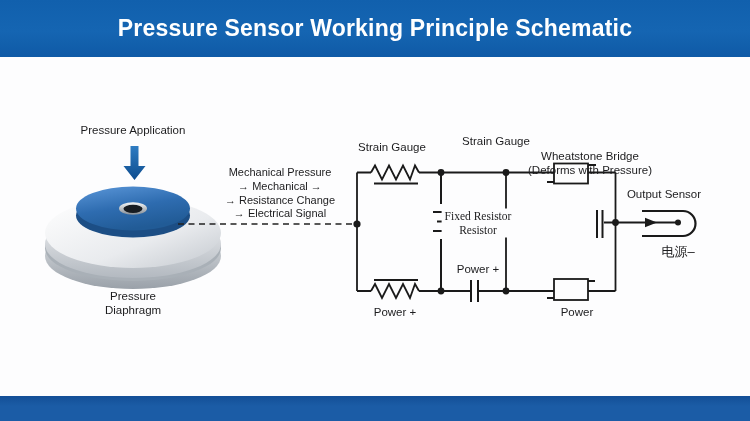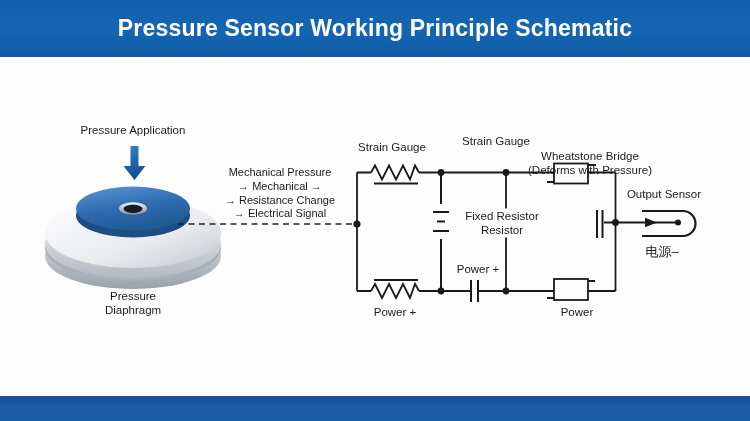--- a/index.html
+++ b/index.html
@@ -22,21 +22,21 @@
     background:linear-gradient(180deg,#134f97 0%,var(--footer-bg,#1b5ca6) 40%);
   }
   svg.art{position:absolute;left:0;top:0;}
   .lbl{
     position:absolute;transform:translate(-50%,-50%);
     font-size:11.5px;line-height:13.5px;text-align:center;white-space:nowrap;
     color:var(--ink,#1c1c1e);
   }
   .lbl.process{font-size:11px;line-height:13.8px;}
   .lbl.onwire{background:var(--content-bg,#fdfdfe);padding:1px 3px;}
-  .lbl.cn{font-size:13px;}
+  .lbl.cn{font-size:13px;margin-left:16px;}
 </style>
 </head>
 <body>
 
 <div class="stage">
 
   <div class="header">
     <h1>Pressure Sensor Working Principle Schematic</h1>
   </div>
 
@@ -168,21 +168,21 @@
 
   <div class="lbl" style="left:392px;top:148px;">Strain Gauge</div>
 
   <div class="lbl" style="left:496px;top:142px;">Strain Gauge</div>
 
   <div class="lbl" style="left:590px;top:156px;margin-top:7px;">
     <div>Wheatstone Bridge</div>
     <div>(Deforms with Pressure)</div>
   </div>
 
-  <div class="lbl onwire" style="left:502px;top:223px;">
+  <div class="lbl onwire" style="left:478px;top:223px;font-family:Liberation Serif, serif;">
     <div>Fixed Resistor</div>
     <div>Resistor</div>
   </div>
 
   <div class="lbl" style="left:478px;top:270px;">Power +</div>
 
   <div class="lbl" style="left:395px;top:313px;">Power +</div>
 
   <div class="lbl" style="left:577px;top:313px;">Power</div>
 

